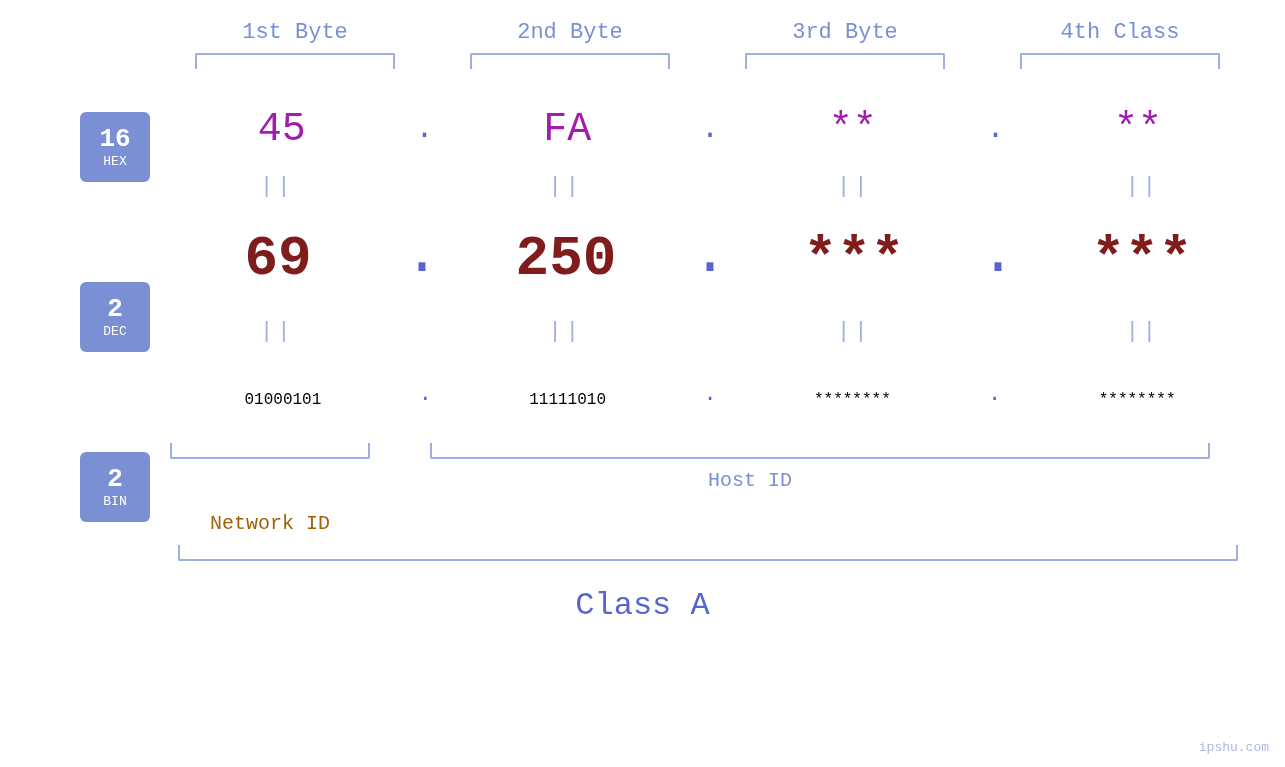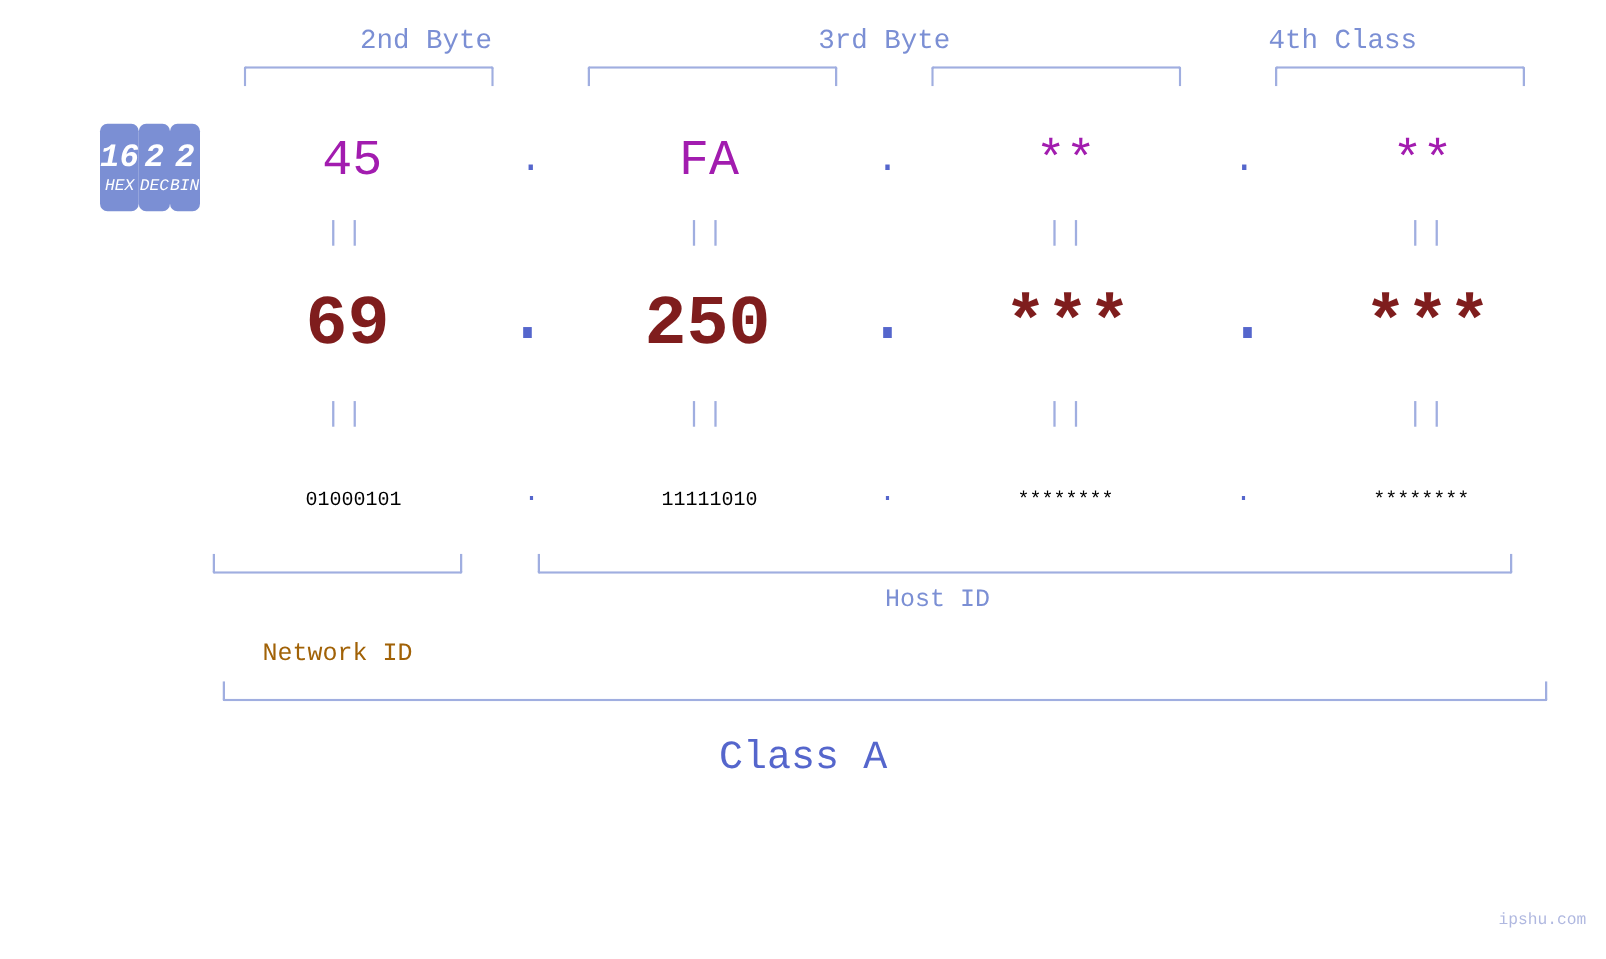--- a/index.html
+++ b/index.html
@@ -177,43 +177,42 @@
     .class-label {
       color: #5566cc;
       font-size: 32px;
       font-family: 'Courier New', Courier, monospace;
       margin-top: 26px;
     }
 
     
     .watermark {
       position: absolute;
-      bottom: 24px;
+      bottom: 12px;
       right: 16px;
       color: #b0b8e0;
       font-size: 13px;
       font-family: 'Courier New', Courier, monospace;
     }
 
     
     .rows-with-badges {
       display: flex;
       flex-direction: row;
       width: 1235px;
       margin-left: 10px;
     }
 
     .badges-wrapper {
       display: flex;
-      flex-direction: row;
+      flex-direction: column;
       width: 130px;
       padding-left: 50px;
-      justify-content: space-between;
+      justify-content: center;
       padding-top: 10px;
-      font-style: italic;
     }
 
     .rows-wrapper {
       flex: 1;
       display: flex;
       flex-direction: column;
     }
 
     
     .top-section {
@@ -223,20 +222,21 @@
       width: 1285px;
     }
   </style>
 </head>
 <body>
 
 <div class="container">
 
   <div class="top-section">
     <div class="byte-headers">
+      <div class="byte-header">1st Byte</div>
       <div class="byte-header">2nd Byte</div>
       <div class="byte-header">3rd Byte</div>
       <div class="byte-header">4th Class</div>
     </div>
     <div class="bracket-row">
       <div class="bracket"></div>
       <div class="bracket"></div>
       <div class="bracket"></div>
       <div class="bracket"></div>
     </div>

